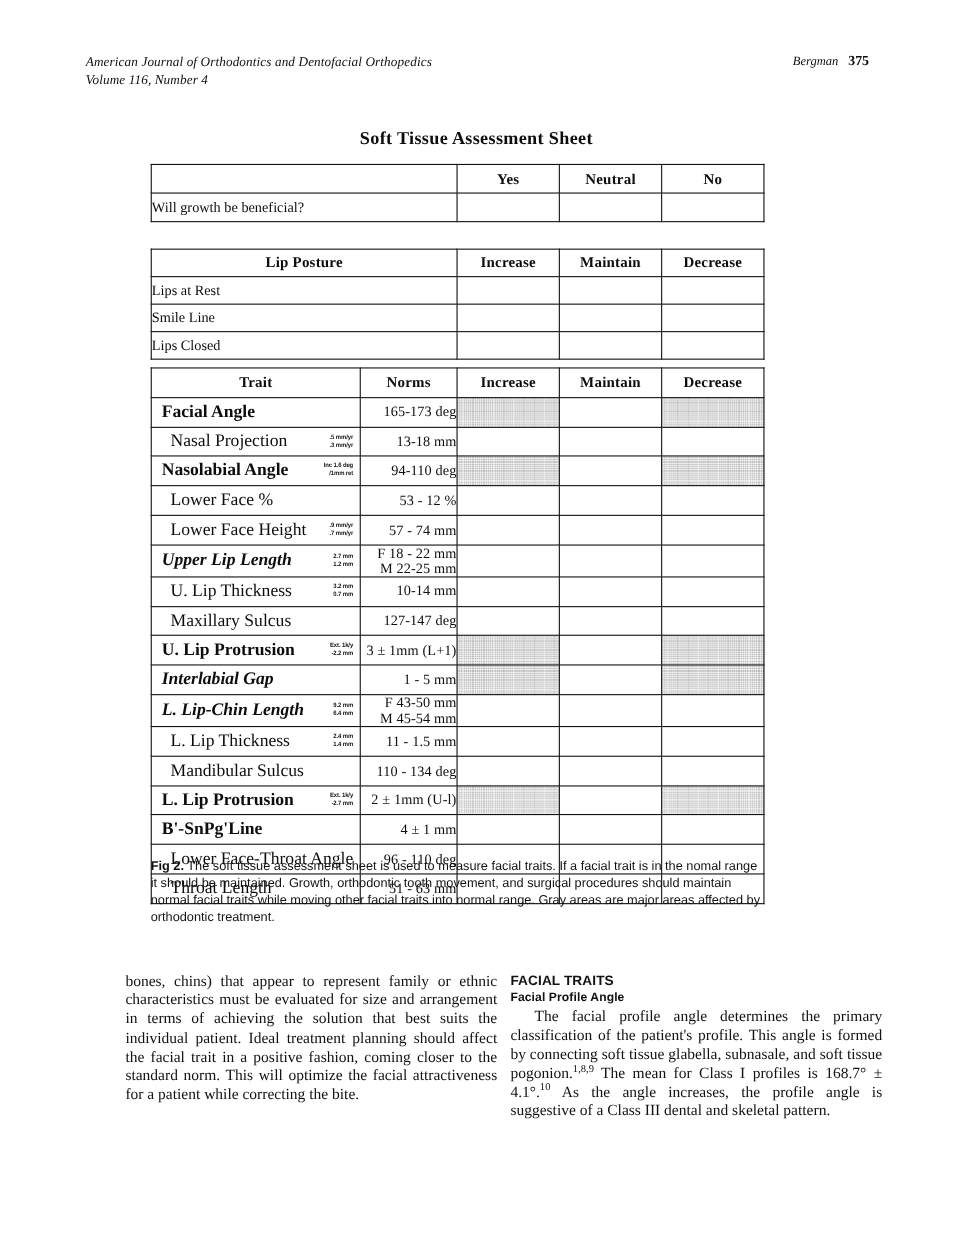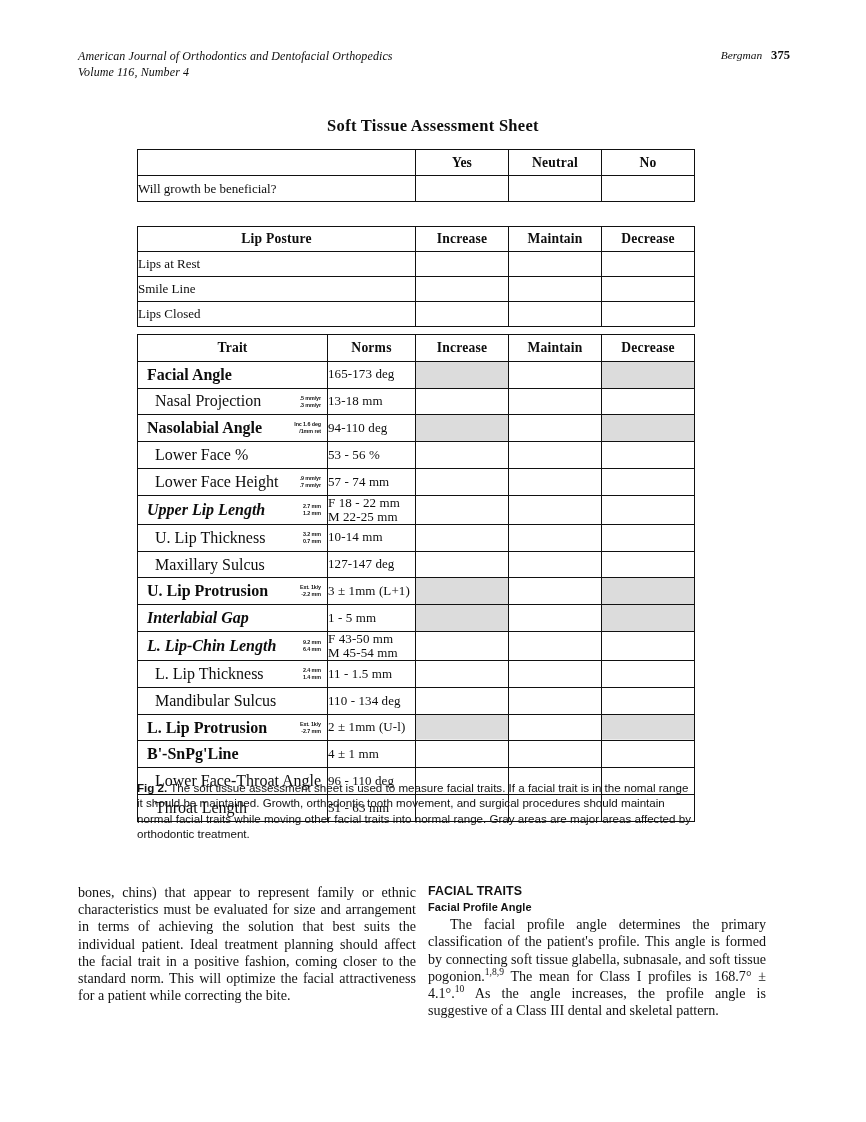--- a/index.html
+++ b/index.html
@@ -90,21 +90,21 @@
     text-align: center;
     font-weight: bold;
     font-size: 13.6px;
     letter-spacing: 0.2px;
   }
   .label-cell {
     padding-left: 9px;
     font-size: 14.2px;
   }
   .norm-cell {
-    text-align: left;
+    text-align: right;
     font-size: 12.3px;
     font-weight: bold;
     letter-spacing: 0.1px;
     line-height: 1.12;
   }
   .mark-cell { background: #ffffff; }
 
   
   .shade {
     background-color: #b9b9b9;
@@ -168,20 +168,21 @@
   
   .col {
     position: absolute;
     top: 884px;
     width: 338px;
     font-family: "Liberation Serif", serif;
     font-size: 14.1px;
     line-height: 17.2px;
     text-align: justify;
     color: #111;
+    margin-left: 36px;
   }
   #col-left  { left: 78px; }
   #col-right { left: 428px; text-align: justify; }
   .col p { margin: 0; }
   .sec-head {
     font-family: "Liberation Sans", sans-serif;
     font-weight: bold;
     font-size: 12.4px;
     line-height: 15.6px;
     letter-spacing: 0.1px;
@@ -338,21 +339,21 @@
           <td class="mark-cell"></td>
           <td class="mark-cell shade"></td>
         </tr>
         <tr>
           <td>
             <div class="trait-name indent">
               <span class="trait-text ">Lower Face %</span>
             </div>
           </td>
           <td class="norm-cell">
-            <div>53 - 56 %</div>
+            <div>53 - 12 %</div>
           </td>
           <td class="mark-cell"></td>
           <td class="mark-cell"></td>
           <td class="mark-cell"></td>
         </tr>
         <tr>
           <td>
             <div class="trait-name indent">
               <span class="trait-text ">Lower Face Height</span>
               <span class="trait-ann">

